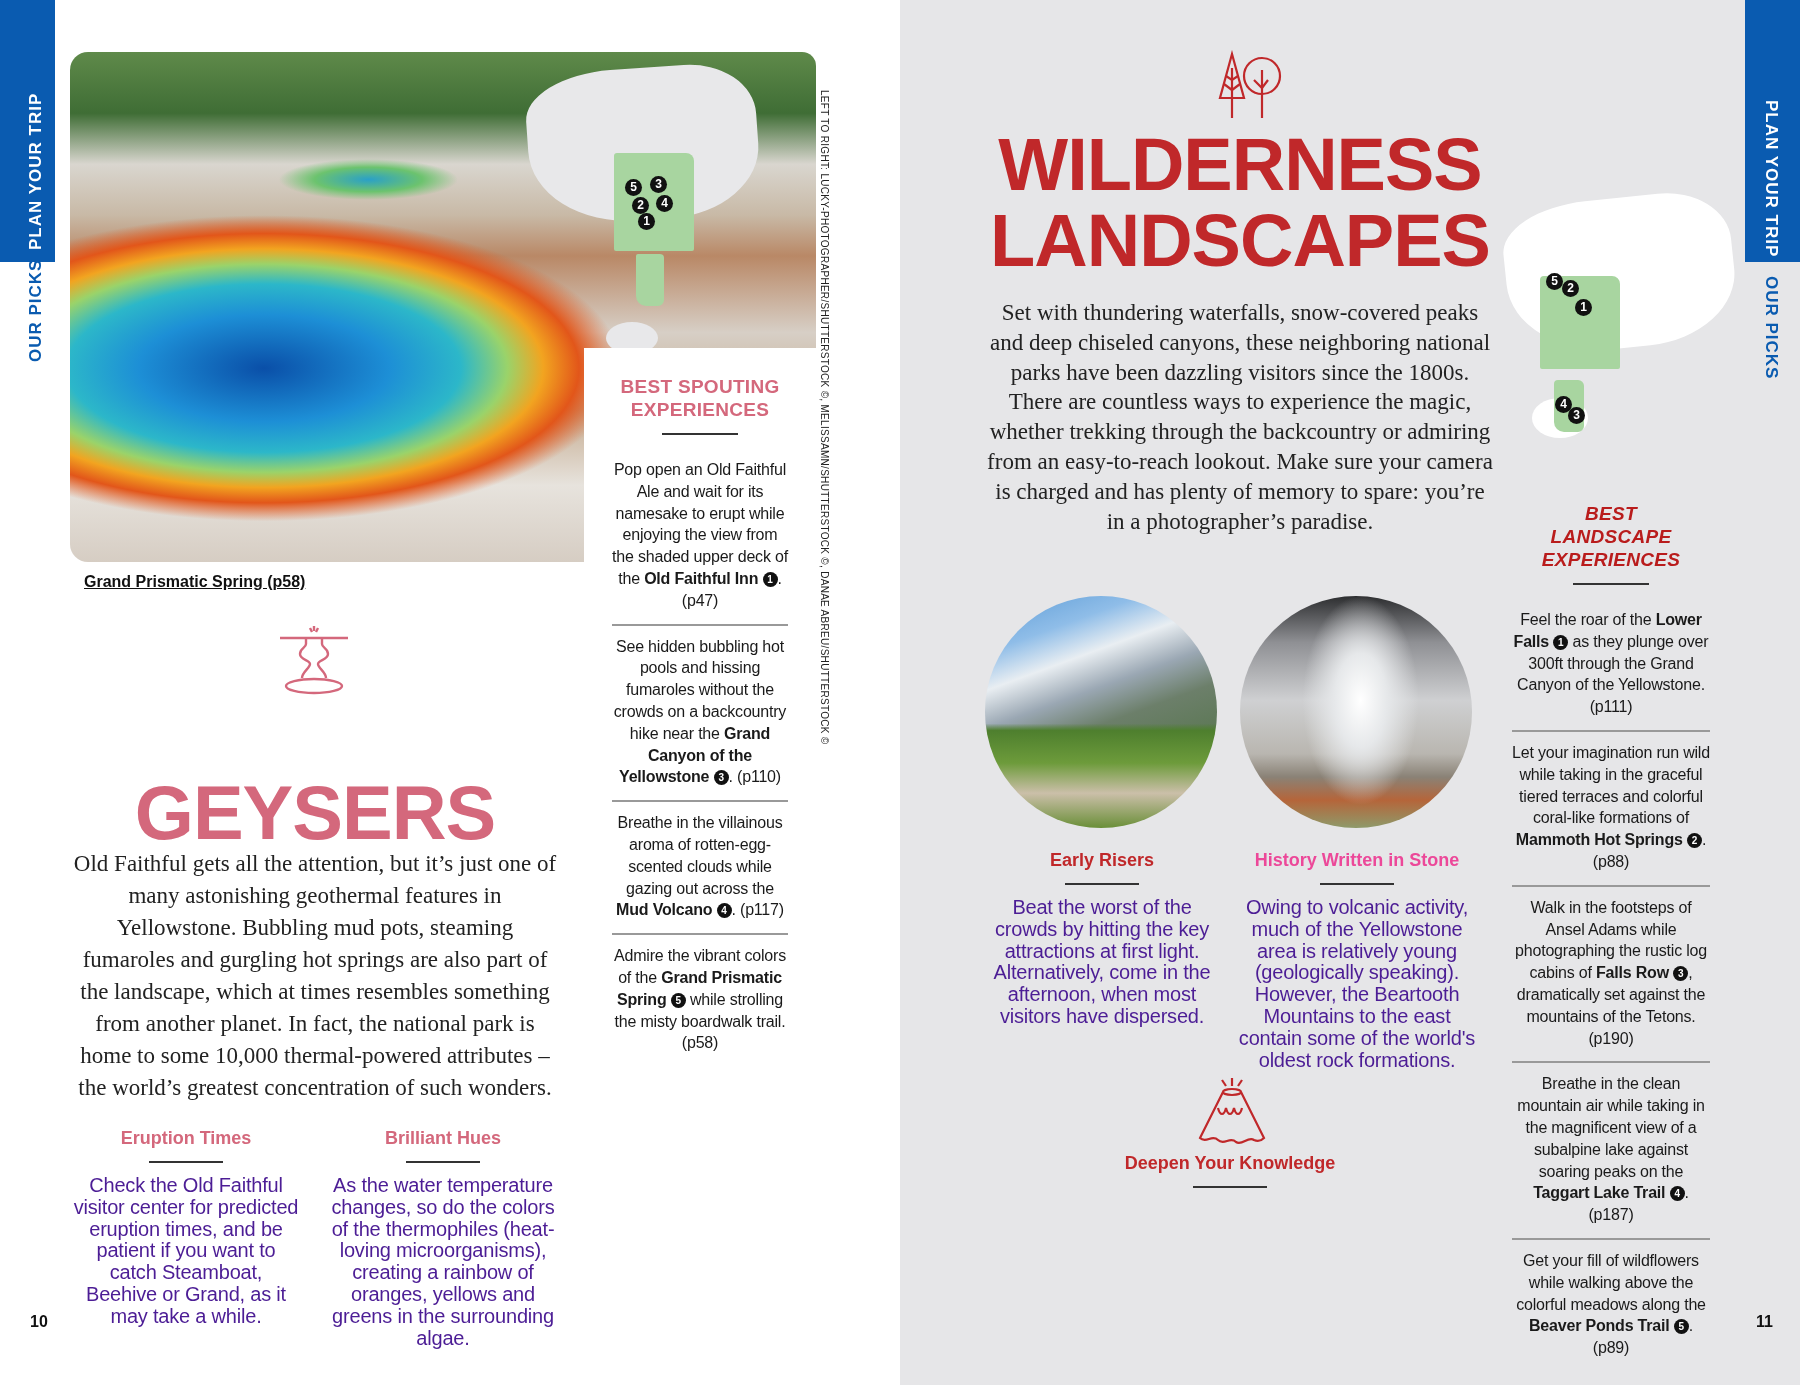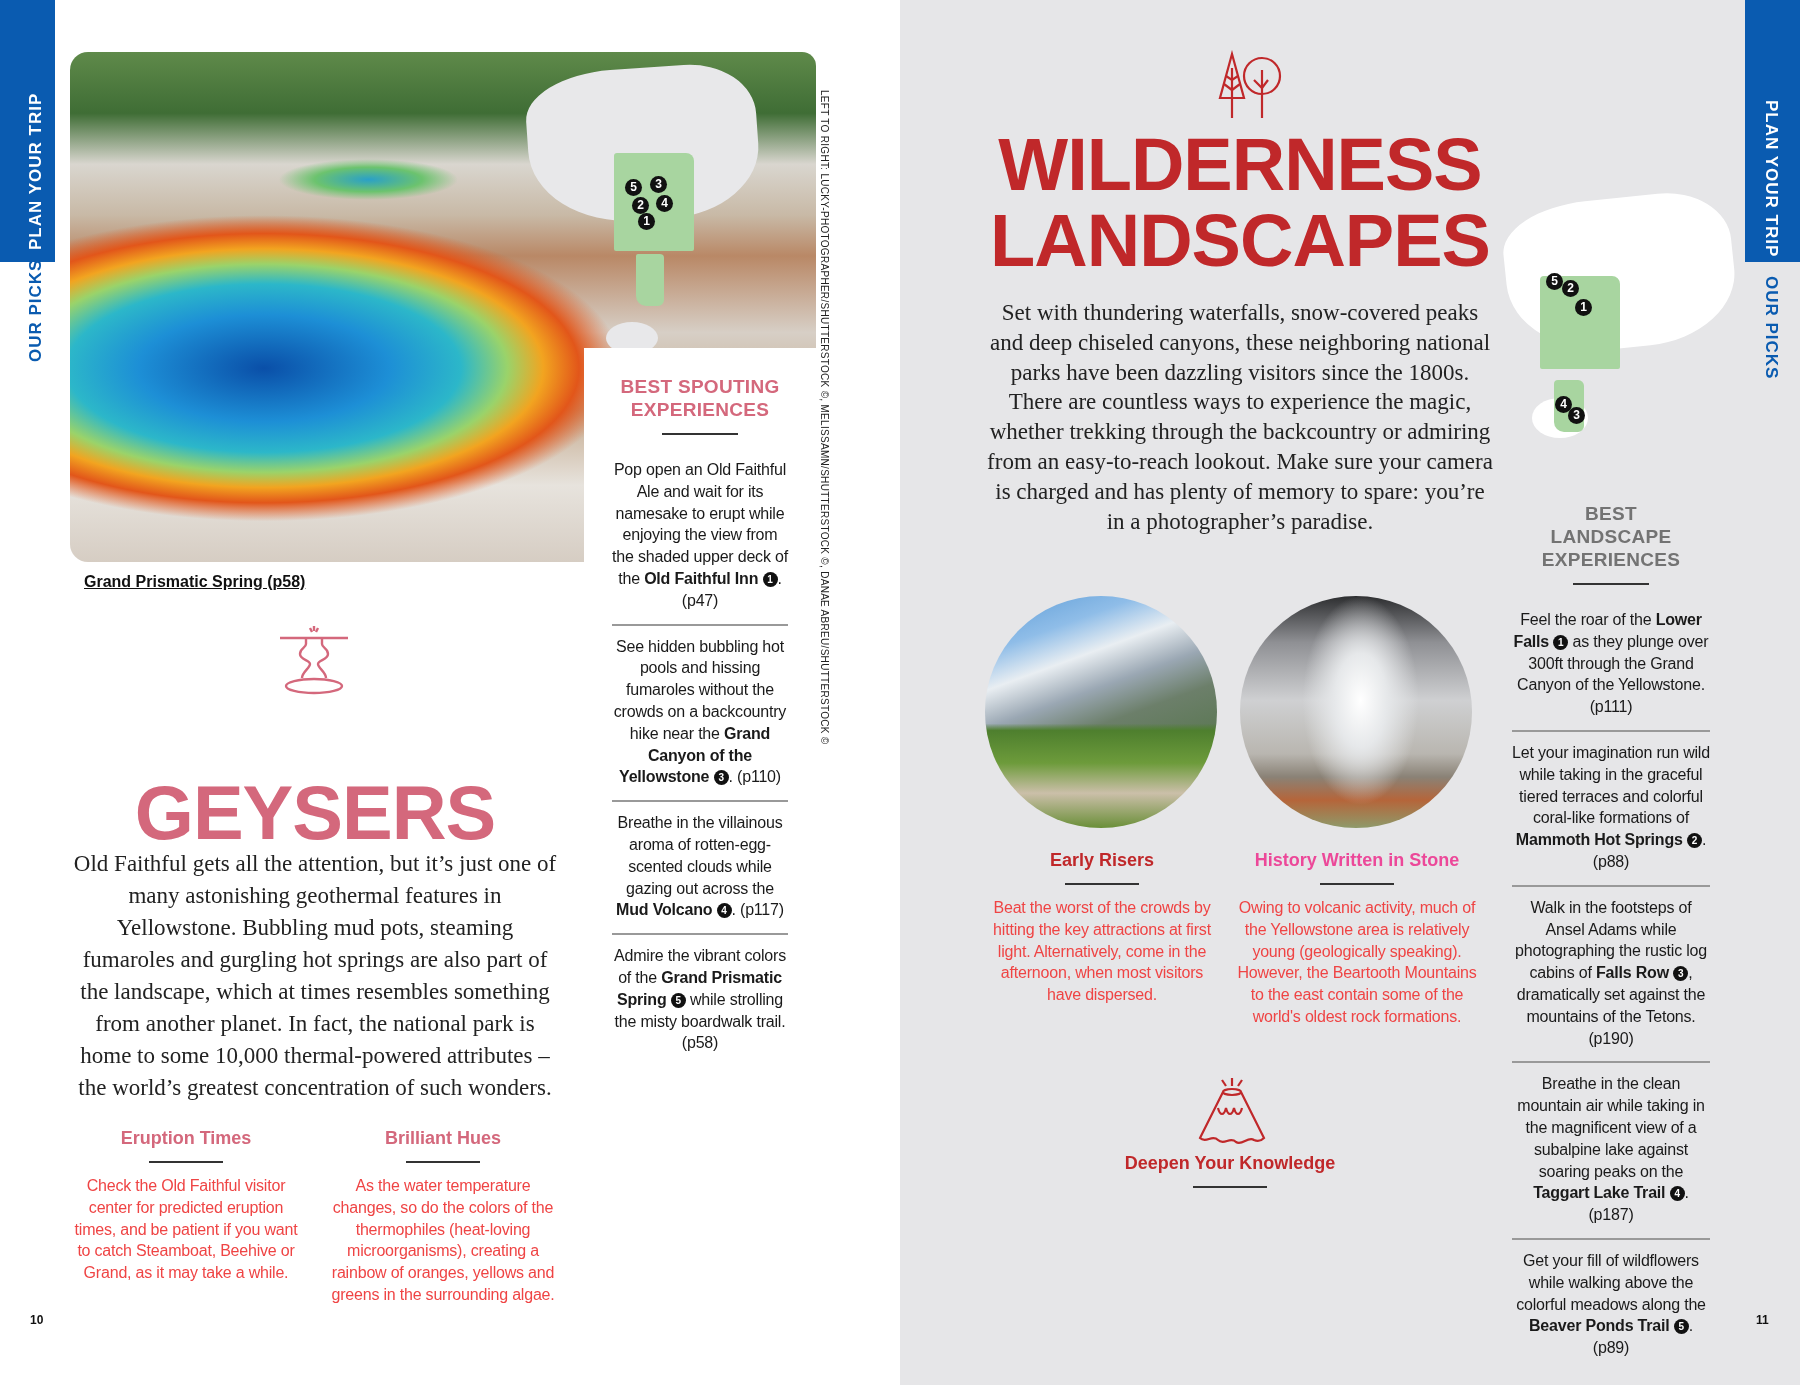--- a/index.html
+++ b/index.html
@@ -58,24 +58,24 @@
     display: inline-block; width: 15px; height: 15px; border-radius: 50%; background: #111; color: #fff;
     font-size: 10px; line-height: 15px; text-align: center; font-weight: bold; vertical-align: 1px;
   }
 
   
   .icon-geyser { position: absolute; left: 276px; top: 622px; width: 76px; height: 76px; }
   .big-title { position: absolute; font-weight: bold; letter-spacing: -1px; text-align: center; line-height: 74px; }
   .intro { position: absolute; text-align: center; font-family: "Liberation Serif", serif; font-size: 23px; line-height: 32px; color: #222; }
   .sub-title { font-weight: bold; font-size: 18px; text-align: center; }
   .sub-rule { width: 74px; height: 2px; background: #333; margin: 12px auto 12px; }
-  .sub-body { font-size: 16px; line-height: 21.8px; text-align: center; color: #ef4444; letter-spacing: -0.2px; }
+  .sub-body { font-size: 20px; line-height: 21.8px; text-align: center; color: #4c1d95; letter-spacing: -0.2px; }
   .sub-col { position: absolute; }
 
-  .page-num { position: absolute; font-weight: bold; font-size: 12px; color: #111; }
+  .page-num { position: absolute; font-weight: bold; font-size: 16px; color: #111; }
 
   
   .icon-trees { position: absolute; left: 1210px; top: 50px; width: 76px; height: 72px; }
   .circle-photo { position: absolute; width: 232px; height: 232px; border-radius: 50%; overflow: hidden; }
   .circle-mtn {
     background:
       linear-gradient(180deg, rgba(0,0,0,0) 0%, rgba(0,0,0,0) 55%, #4e7f2e 58%, #6d9b3b 72%, #cbbfa9 85%, #6a8f38 100%),
       linear-gradient(160deg, #5b9bd6 0%, #8fbde8 18%, #e9eef2 30%, #9aa7b3 42%, #6c7f6a 54%, #3e6b2d 100%);
   }
   .circle-geyser {
@@ -203,21 +203,21 @@
   <path d="M27 16 L4 62 C10 68 16 58 22 64 C28 70 34 60 40 66 C46 70 52 60 58 64 C62 66 66 64 68 62 L45 16"></path>
   <path d="M22 32 c2 8 6 8 8 0 c2 8 6 8 8 0 c2 8 6 8 8 0"></path>
 </svg>
 
 <div class="sub-col" style="left:1010px;top:1153px;width:440px;">
   <div class="sub-title" style="color:#c0282a;">Deepen Your Knowledge</div>
   <div class="sub-rule"></div>
 </div>
 
 <div class="sidebar" style="left:1512px;top:502px;width:198px;">
-  <div class="sidebar-title" style="color:#737373;padding:0 20px;">BEST LANDSCAPE EXPERIENCES</div>
+  <div class="sidebar-title" style="color:#b91c1c;padding:0 20px;font-style:italic;">BEST LANDSCAPE EXPERIENCES</div>
   <div class="sidebar-rule"></div>
   <div id="right-sidebar-items">
       <div class="sidebar-item"><span>Feel the roar of the </span><b>Lower Falls</b> <span class="num-badge">1</span><span> as they plunge over 300ft through the Grand Canyon of the Yellowstone. (p111)</span></div>
       <div class="sidebar-item"><span>Let your imagination run wild while taking in the graceful tiered terraces and colorful coral-like formations of </span><b>Mammoth Hot Springs</b> <span class="num-badge">2</span><span>. (p88)</span></div>
       <div class="sidebar-item"><span>Walk in the footsteps of Ansel Adams while photographing the rustic log cabins of </span><b>Falls Row</b> <span class="num-badge">3</span><span>, dramatically set against the mountains of the Tetons. (p190)</span></div>
       <div class="sidebar-item"><span>Breathe in the clean mountain air while taking in the magnificent view of a subalpine lake against soaring peaks on the </span><b>Taggart Lake Trail</b> <span class="num-badge">4</span><span>. (p187)</span></div>
       <div class="sidebar-item"><span>Get your fill of wildflowers while walking above the colorful meadows along the </span><b>Beaver Ponds Trail</b> <span class="num-badge">5</span><span>. (p89)</span></div>
     </div>
 </div>
 

